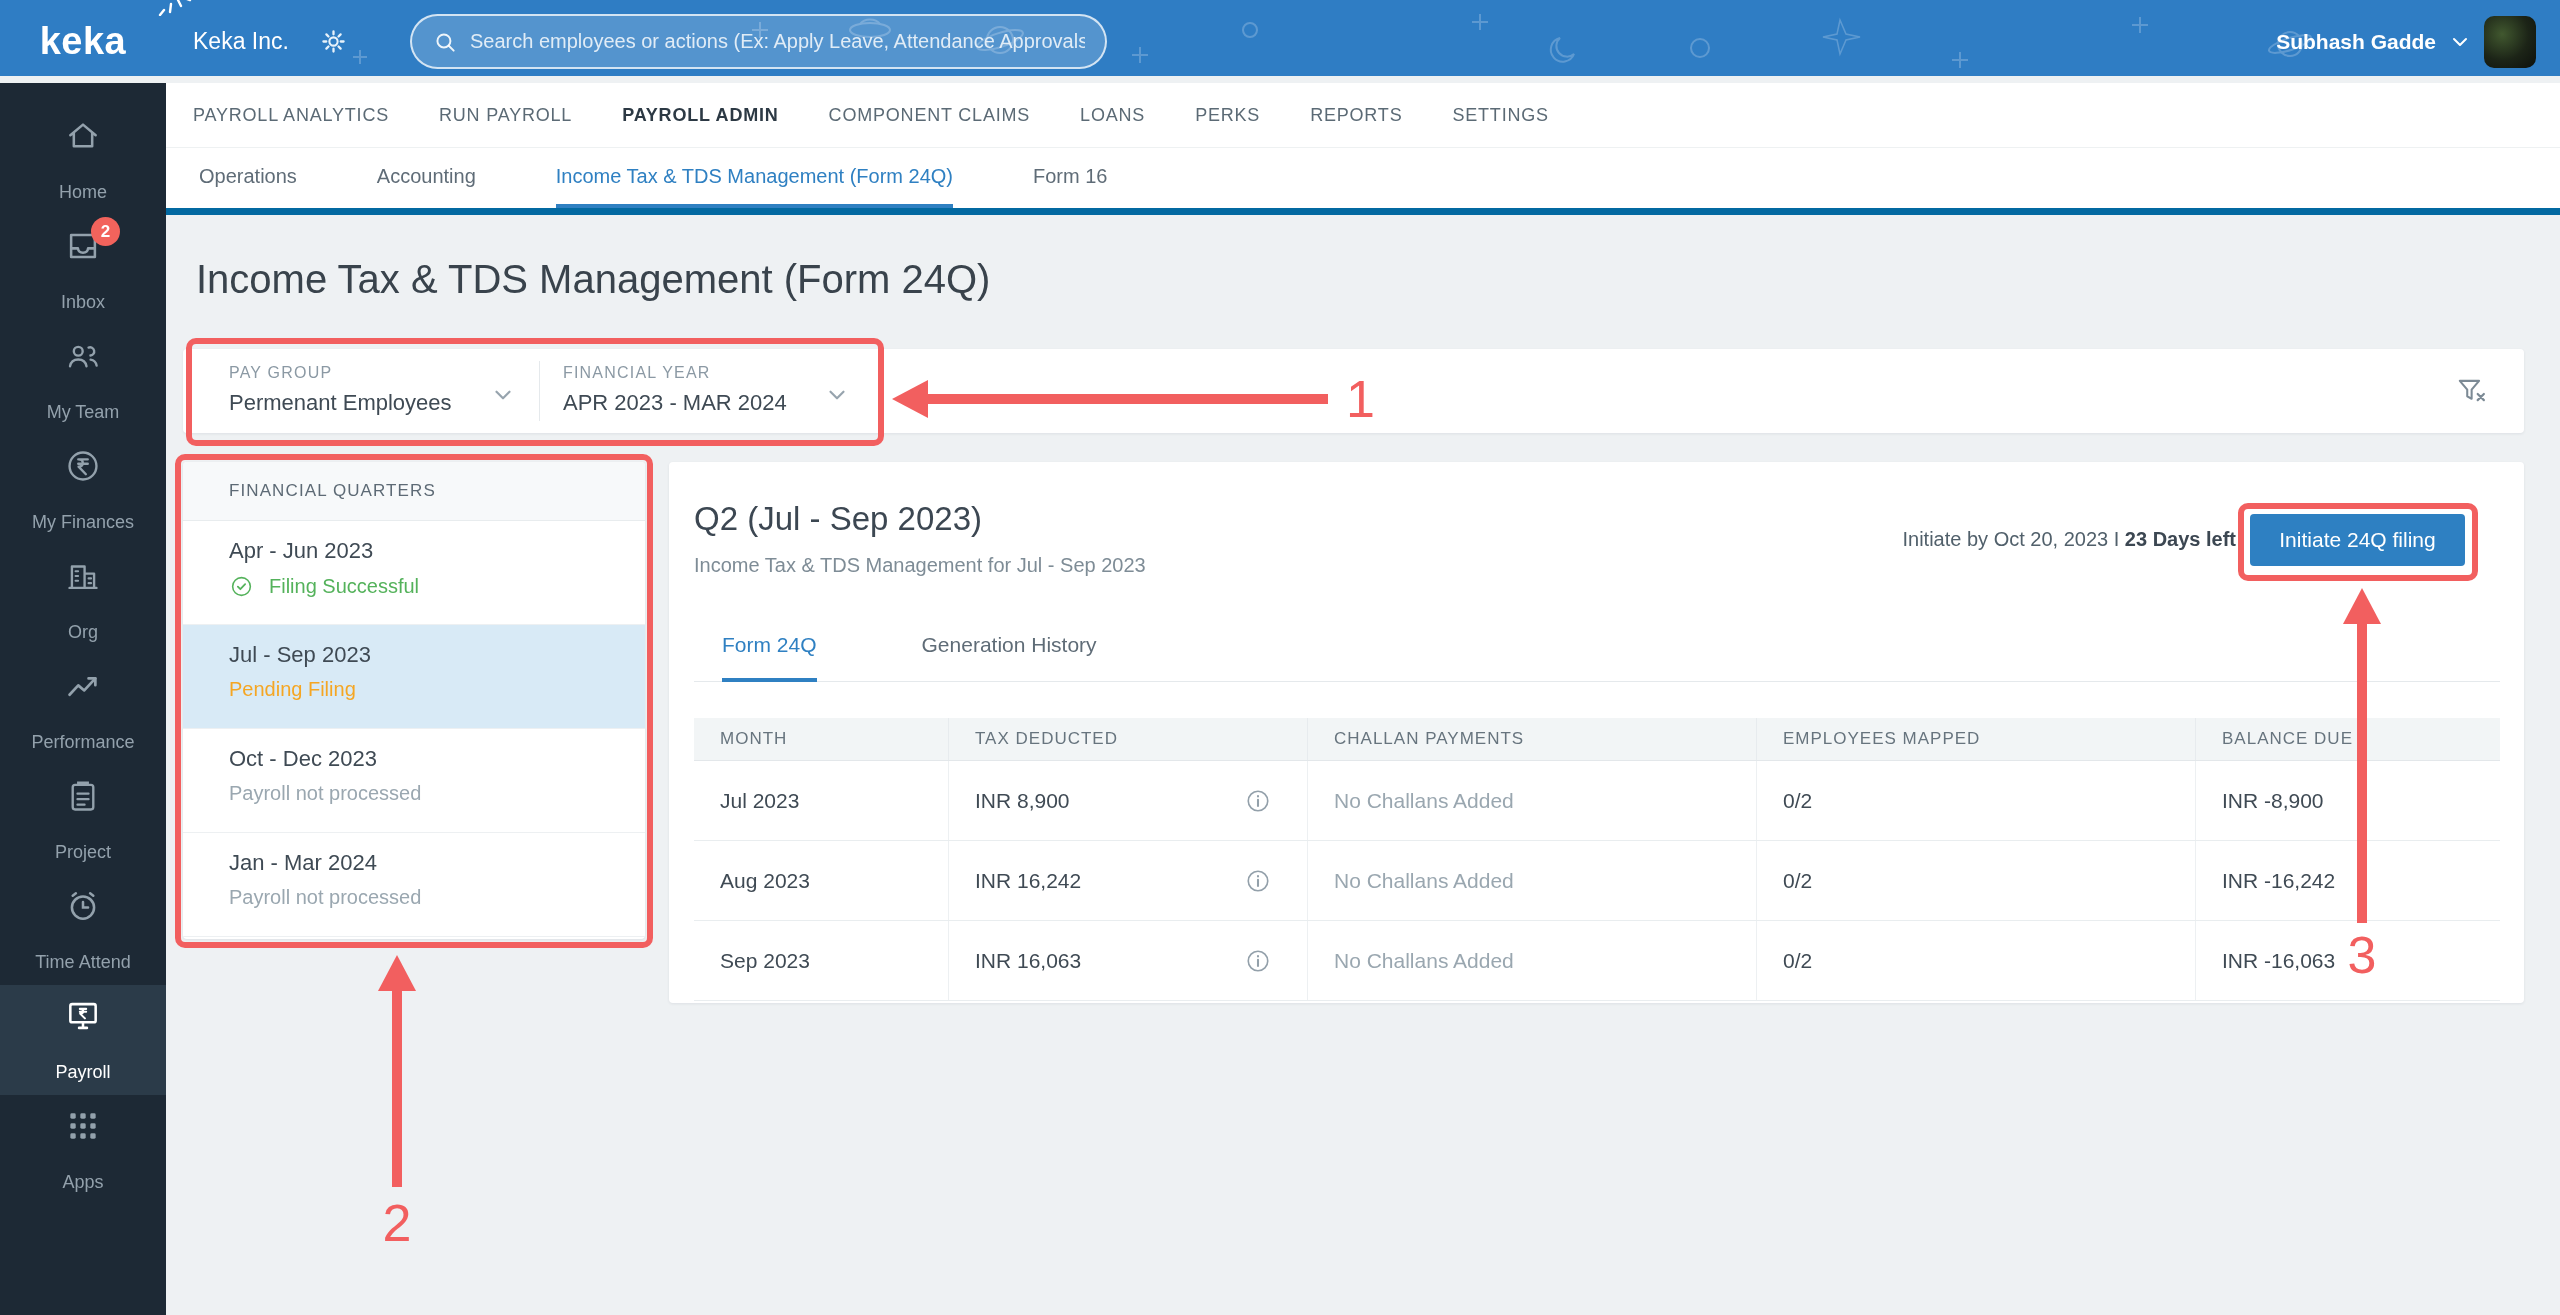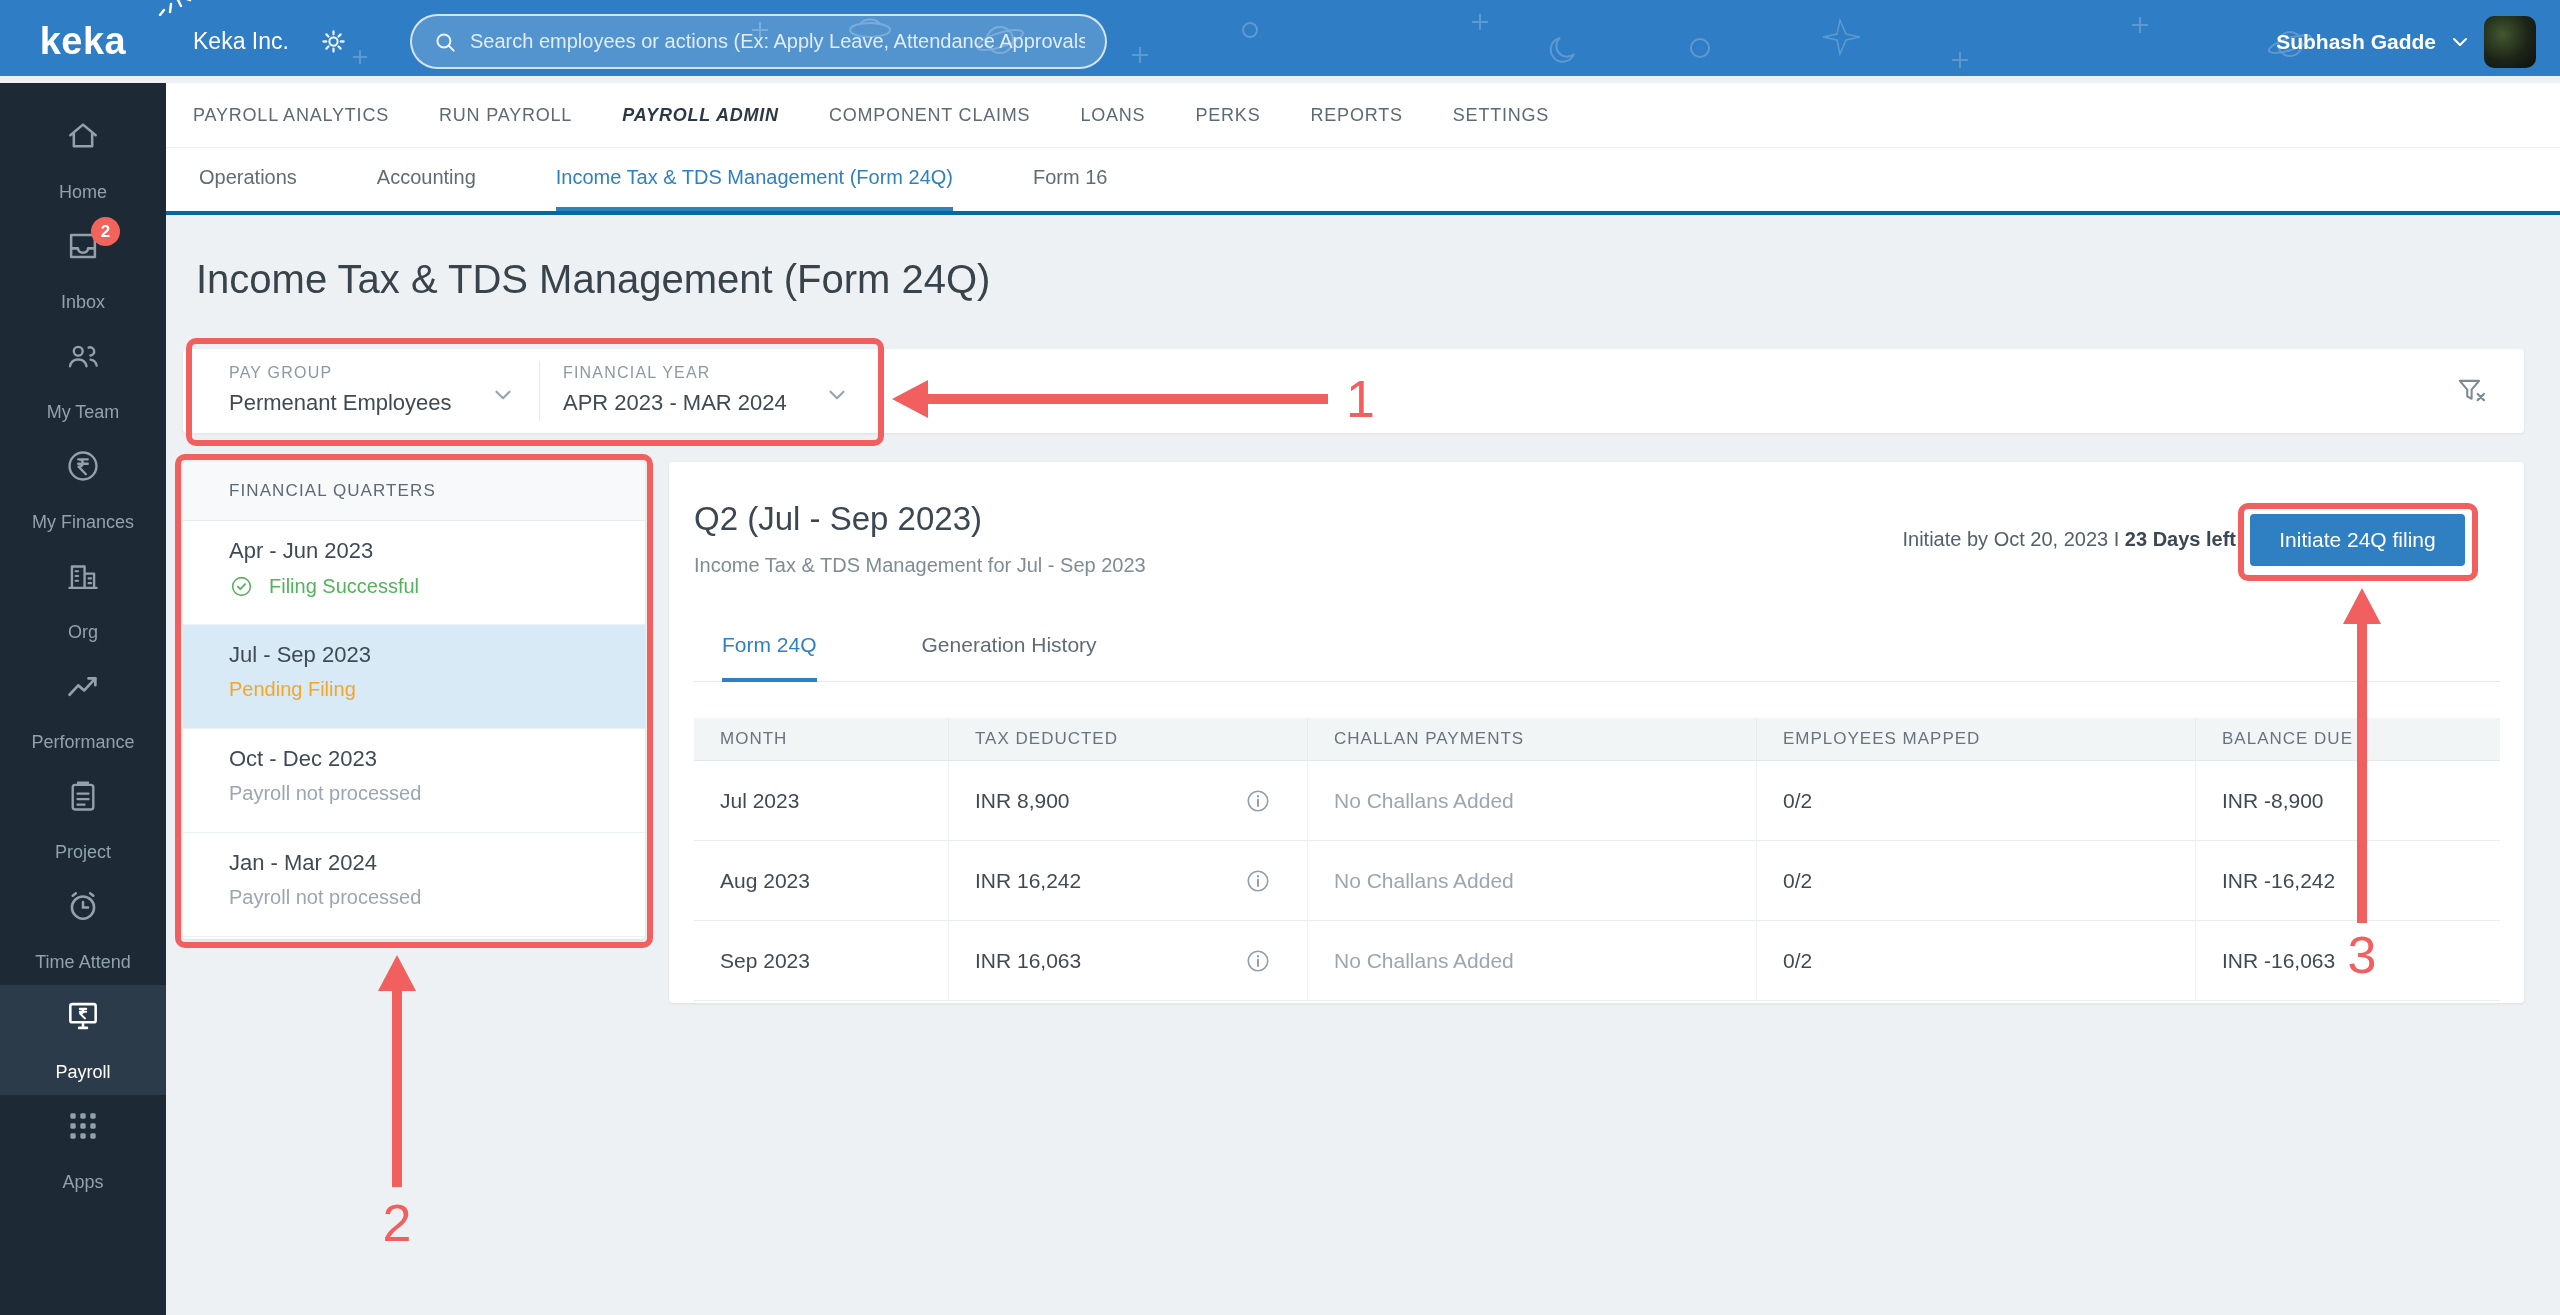--- a/index.html
+++ b/index.html
@@ -35,23 +35,23 @@
   .side-icon svg { width:100%; height:100%; display:block; }
   .side-label { font-size:18px; }
   .badge { position:absolute; top:-10px; right:-18px; min-width:29px; height:29px; padding:0 4px; border-radius:15px;
            background:#f2635c; color:#fff; font-size:17px; font-weight:700; display:flex; align-items:center; justify-content:center; }
 
   
   .mainnav { position:absolute; left:166px; top:83px; width:2394px; height:65px; background:#fff; display:flex;
              align-items:center; padding-left:27px; border-bottom:1px solid #eef1f2; z-index:5; }
   .nav-item { font-size:18px; letter-spacing:.8px; color:#5b6a75; padding:0 25px; text-transform:uppercase; cursor:pointer; white-space:nowrap; }
   .nav-item:first-child { padding-left:0; }
-  .nav-item.active { color:#2c3944; font-weight:700;font-style:italic; }
+  .nav-item.active { color:#2c3944; font-weight:700; }
   .subnav { position:absolute; left:166px; top:148px; width:2394px; height:67px; background:#fff; display:flex;
-            align-items:stretch; padding-left:33px; border-bottom:4px solid #0369a1; z-index:5; }
+            align-items:stretch; padding-left:33px; border-bottom:7px solid #0369a1; z-index:5; }
   .subnav-item { font-size:20px; color:#5f6c77; display:flex; align-items:center; margin-right:80px;
                  border-bottom:4px solid transparent; cursor:pointer; white-space:nowrap; }
   .subnav-item.active { color:#2f80c2; border-bottom-color:#2f80c2; }
 
   
   .page { position:absolute; left:166px; top:215px; width:2394px; height:1100px; }
   .page-title { position:absolute; left:30px; top:42px; font-size:40px; color:#39434c; font-weight:400; }
 
   .card { background:#fff; border-radius:4px; box-shadow:0 1px 3px rgba(20,40,60,.08); }
   .filter-card { position:absolute; left:17px; top:134px; width:2341px; height:84px; }

